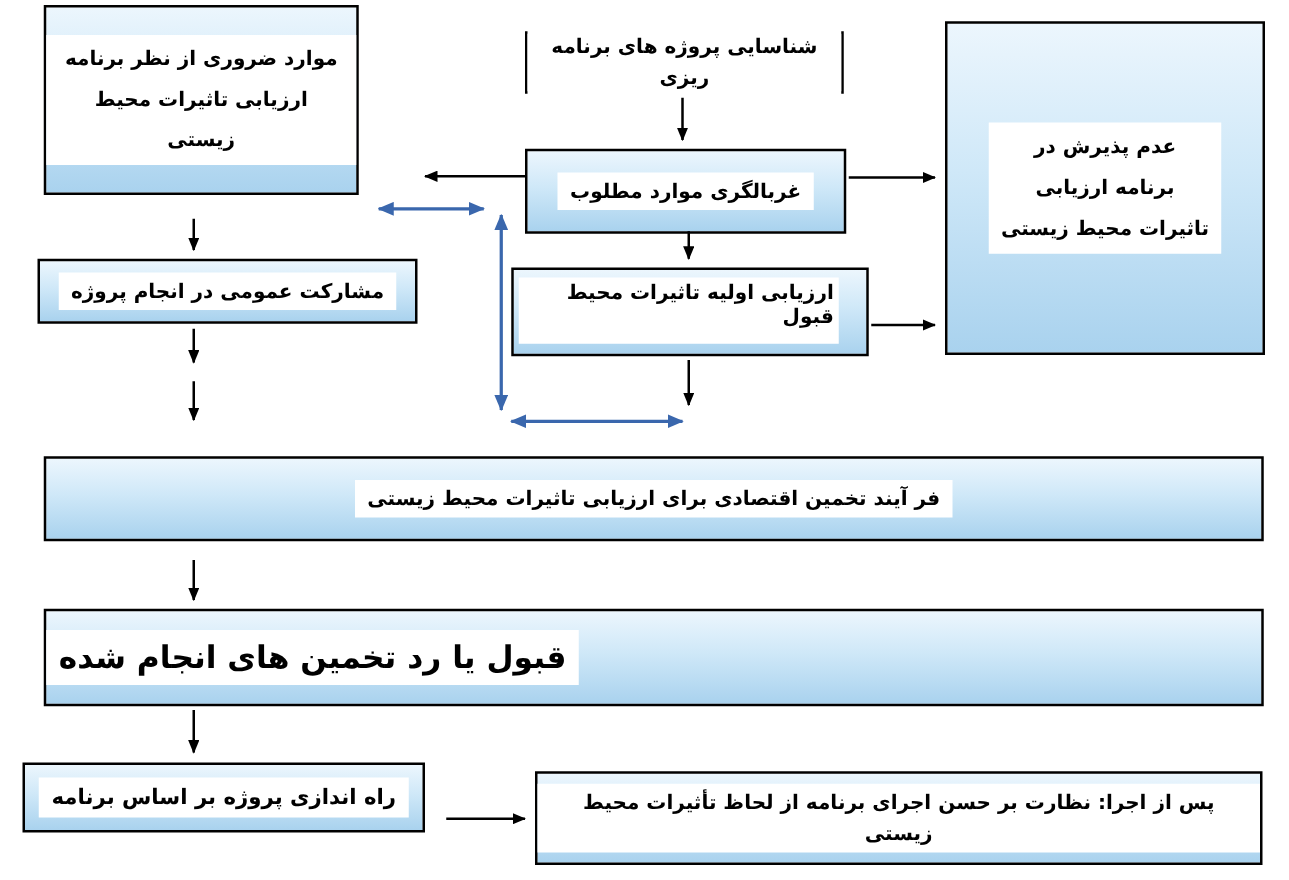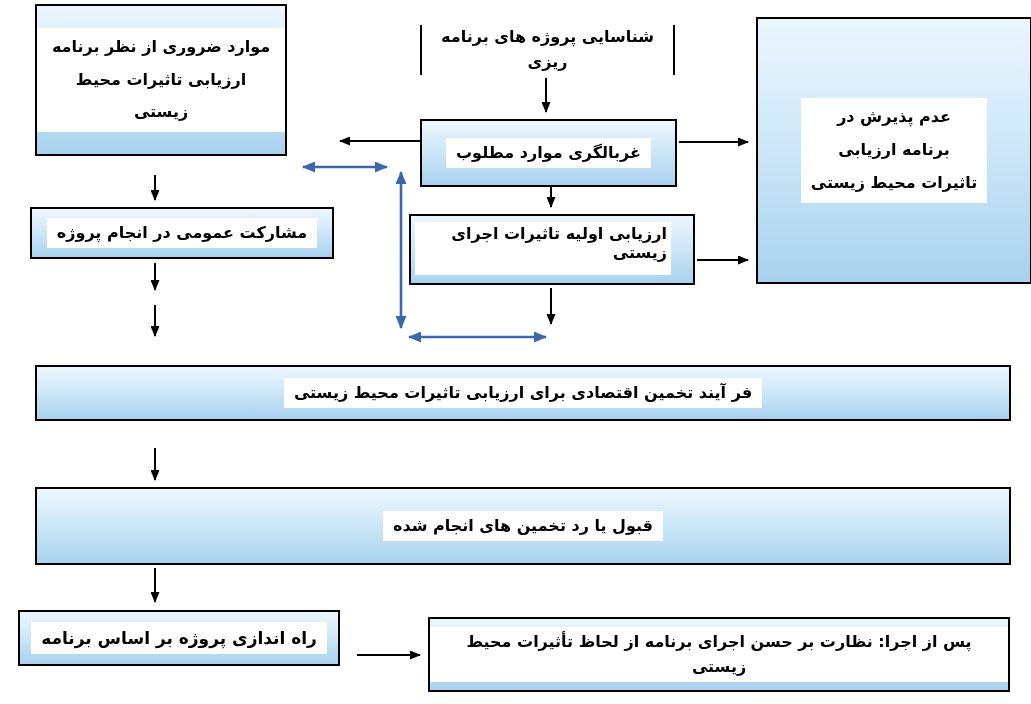--- a/index.html
+++ b/index.html
@@ -24,35 +24,35 @@
   }
   .hl{
     background:var(--text-highlight,#fff);
     padding:3px 10px;
     text-align:center;
     line-height:1.55;
   }
   .multiline .hl{line-height:2.05;}
   .fs16{font-size:16px;}
   .fs17{font-size:17px;}
-  .fs21{font-size:16px;}
+  .fs21{font-size:25px;justify-content:flex-end;}
   
   .b-essential{left:35px;top:4px;width:252px;height:152px;}
   .b-identify{left:420px;top:25px;width:255px;height:50px;}
-  .b-rejection{left:756px;top:17px;width:276px;height:267px;}
+  .b-rejection{left:756px;top:17px;width:256px;height:267px;}
   .b-screening{left:420px;top:119px;width:257px;height:68px;}
   .b-initial{left:409px;top:214px;width:286px;height:71px;align-items:flex-start;justify-content:flex-start;}
   .b-initial .inner-white{
     position:absolute;left:4px;top:6px;right:22px;bottom:8px;
     background:var(--text-highlight,#fff);
     display:flex;align-items:flex-start;justify-content:flex-start;
     padding:2px 4px;box-sizing:border-box;
   }
   .b-participation{left:30px;top:207px;width:304px;height:52px;}
-  .b-economic{left:35px;top:365px;width:976px;height:56px;}
+  .b-economic{left:35px;top:365px;width:976px;height:68px;}
   .b-accept{left:35px;top:487px;width:976px;height:78px;}
   .b-launch{left:18px;top:610px;width:322px;height:56px;}
   .b-post{left:428px;top:617px;width:582px;height:75px;justify-content:flex-end;}
 </style>
 </head>
 <body>
 
 <div class="canvas">
 
   <svg class="arrows" width="1031" height="704" viewBox="0 0 1031 704">
@@ -101,21 +101,21 @@
       <div>تاثیرات محیط زیستی</div>
     </div>
   </div>
 
   <div class="box b-screening fs16">
     <span class="hl">غربالگری موارد مطلوب</span>
   </div>
 
   <div class="box b-initial fs16">
     <div class="inner-white">
-      <span>ارزیابی اولیه تاثیرات اجرای زیستی</span>
+      <span>ارزیابی اولیه تاثیرات محیط قبول</span>
     </div>
   </div>
 
   <div class="box b-participation fs16">
     <span class="hl">مشارکت عمومی در انجام پروژه</span>
   </div>
 
   <div class="box b-economic fs16">
     <span class="hl">فر آیند تخمین اقتصادی برای ارزیابی تاثیرات محیط زیستی</span>
   </div>

